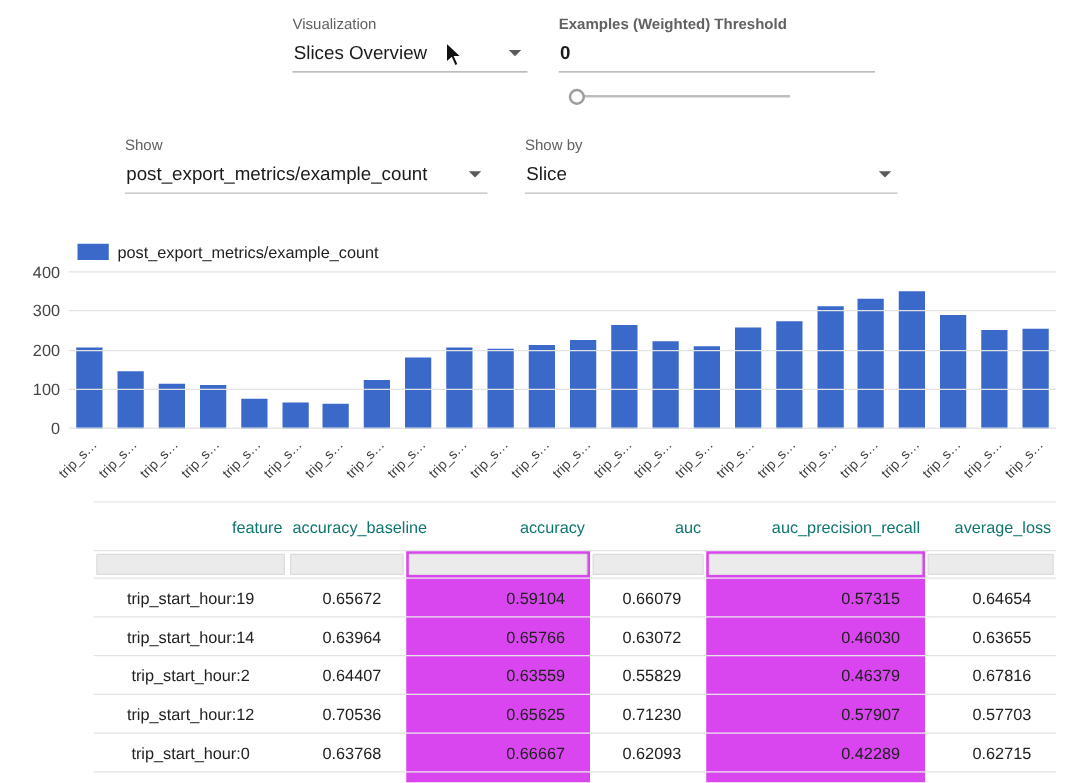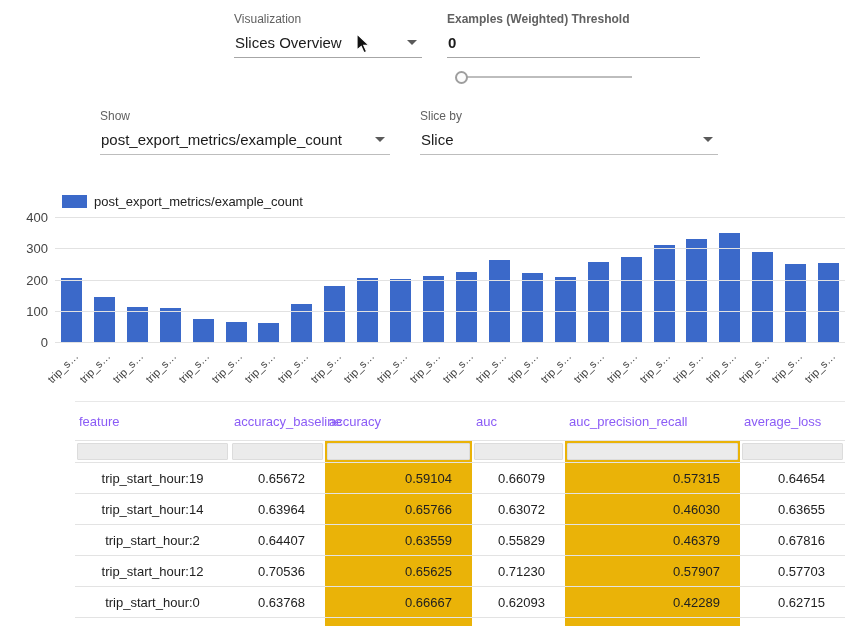--- a/index.html
+++ b/index.html
@@ -46,27 +46,27 @@
   .bar-slot { flex:1 1 0; position:relative; height:100%; display:flex; justify-content:center; align-items:flex-end; }
   .bar { width:21px; }
   .bar-label {
     position:absolute; top:calc(100% + 7px); right:50%;
     transform:rotate(-45deg); transform-origin:100% 0;
     font-size:11px; color:#3c3c3c; white-space:nowrap;
   }
   
   .mtable { position:absolute; left:75px; top:401px; width:770px; border-top:1px solid #e8e8e8; font-size:13px; }
   .trow { display:grid; grid-template-columns:155px 95px 147px 93px 175px 105px; border-bottom:1px solid #e3e3e3; }
-  .th { text-align:left; padding:12px 4px 11px; color:#8b5cf6; font-size:13px; cursor:pointer; }
+  .th { text-align:right; padding:12px 4px 11px; color:#0f766e; font-size:13px; cursor:pointer; }
   .fc { height:21px; box-sizing:border-box; }
   .filter-box { height:15px; margin:2px 2px; background:#ebebeb; border:1px solid #dcdcdc; border-radius:1px; cursor:text; }
   .td { padding:8px 4px 7px; color:#212121; }
   .td.feature { text-align:center; }
   .td.num { text-align:right; padding-right:20px; }
-  .shade { background:#eab308; }
+  .shade { background:#d946ef; }
   
   .cursor { position:absolute; left:355px; top:33px; z-index:10; pointer-events:none; }
 </style>
 </head>
 <body>
 
 <div class="page">
 
   <div class="control" style="left:190px; top:12px; width:188px;margin-left:44px;">
     <div class="field-label">Visualization</div>
@@ -87,21 +87,21 @@
 
   <div class="control" style="left:100px; top:109px; width:290px;">
     <div class="field-label">Show</div>
     <div class="dropdown" style="border-bottom-color:#bdbdbd;">
       <span class="dd-value">post_export_metrics/example_count</span>
       <span class="dd-arrow"></span>
     </div>
   </div>
 
   <div class="control" style="left:420px; top:109px; width:298px;">
-    <div class="field-label">Slice by</div>
+    <div class="field-label">Show by</div>
     <div class="dropdown" style="border-bottom-color:#bdbdbd;">
       <span class="dd-value">Slice</span>
       <span class="dd-arrow"></span>
     </div>
   </div>
 
   <div class="legend">
     <span class="legend-swatch" style="background: rgb(59, 105, 201);"></span>
     <span class="legend-label">post_export_metrics/example_count</span>
   </div>

